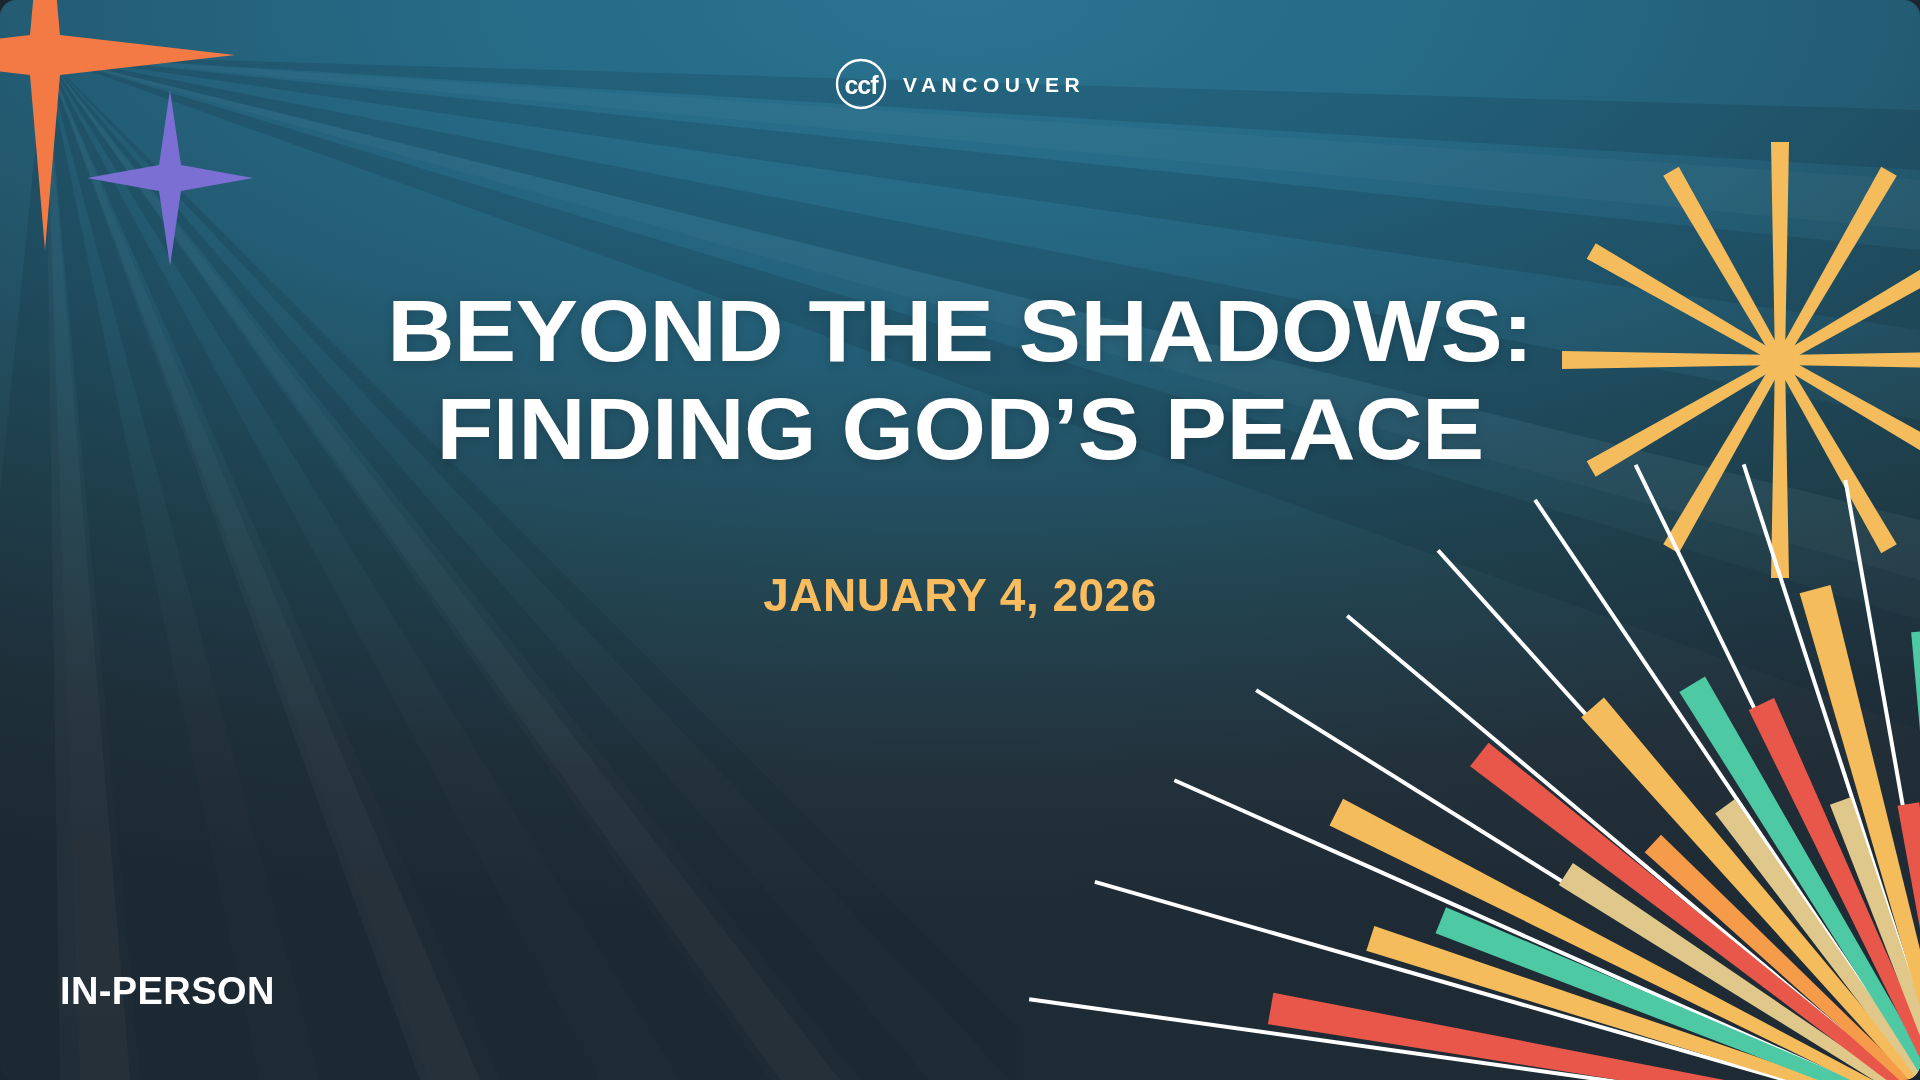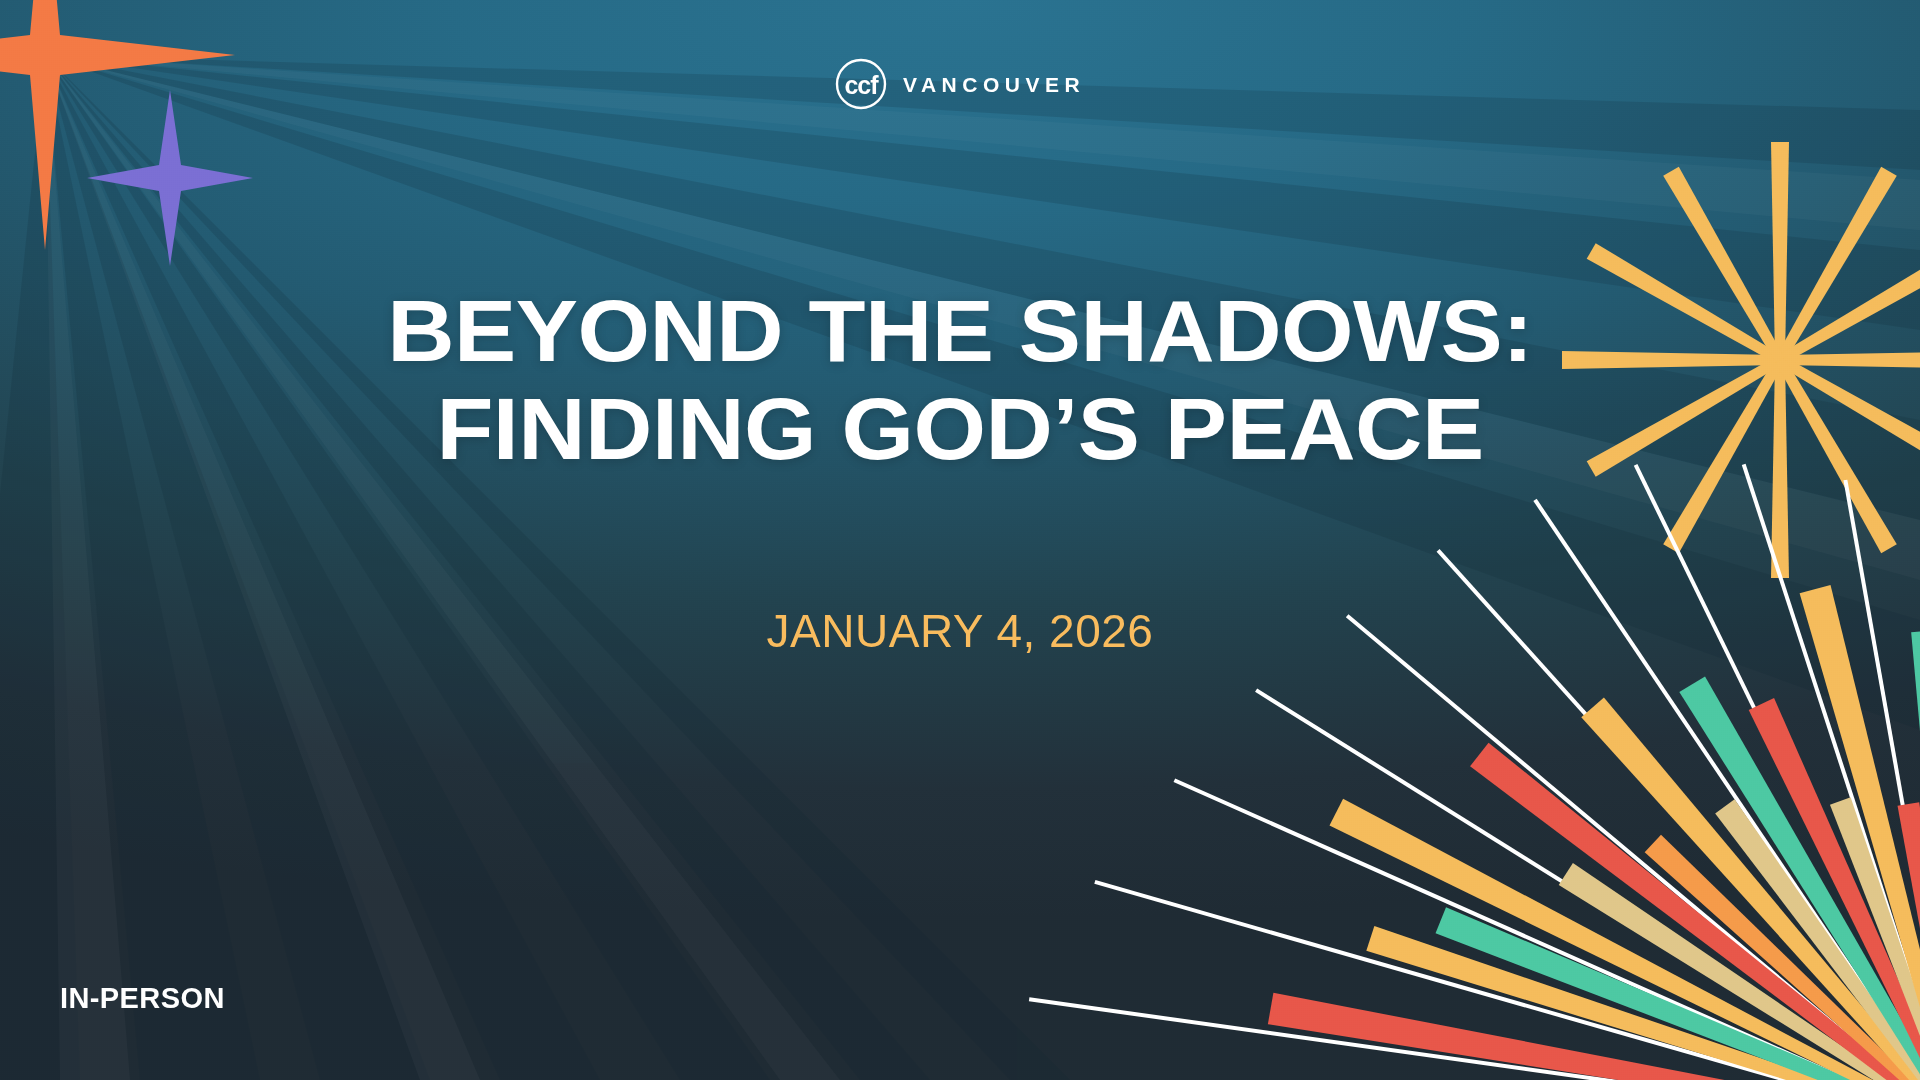--- a/index.html
+++ b/index.html
@@ -15,20 +15,21 @@
   }
 
   #poster {
     position: relative;
     width: 1920px;
     height: 1080px;
     overflow: hidden;
     
     background:
       radial-gradient(120% 85% at 50% 0%, #2a7391 0%, #266a86 22%, #235b72 42%, #22434f 66%, #22303a 86%, #1f2b34 100%);
+    border-radius: 16px;
   }
 
   
   .rays {
     position: absolute;
     inset: 0;
     pointer-events: none;
   }
   .rays svg { display:block; width:100%; height:100%; }
 
@@ -100,36 +101,35 @@
   .headline .ln { display: block; white-space: nowrap; }
 
   
   .when {
     position: absolute;
     top: 566px;
     left: 0;
     width: 1920px;
     text-align: center;
     color: #f9bc5e;
-    font-weight: normal;
+    font-weight: bold;
     font-size: 46px;
     line-height: 1.28;
     letter-spacing: 0.5px;
-    margin-top: 36px;
   }
   .when .ln { display: block; white-space: nowrap; }
 
   
   .address {
     position: absolute;
     left: 60px;
     bottom: 62px;
     color: #ffffff;
     font-weight: bold;
-    font-size: 29px;
+    font-size: 38px;
     line-height: 1.36;
     letter-spacing: 0.4px;
   }
   .address .ln { display: block; white-space: nowrap; }
 </style>
 </head>
 <body>
 
 <div id="poster">
 

